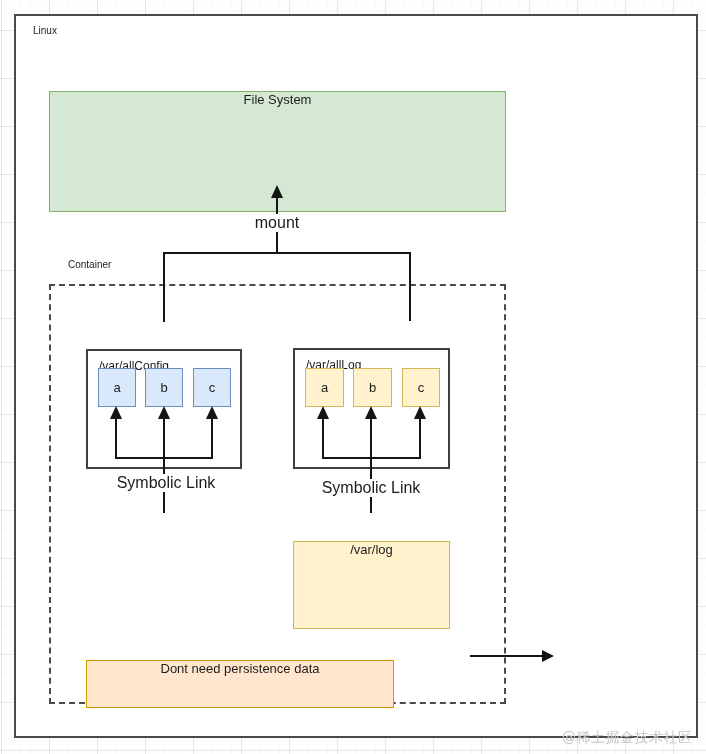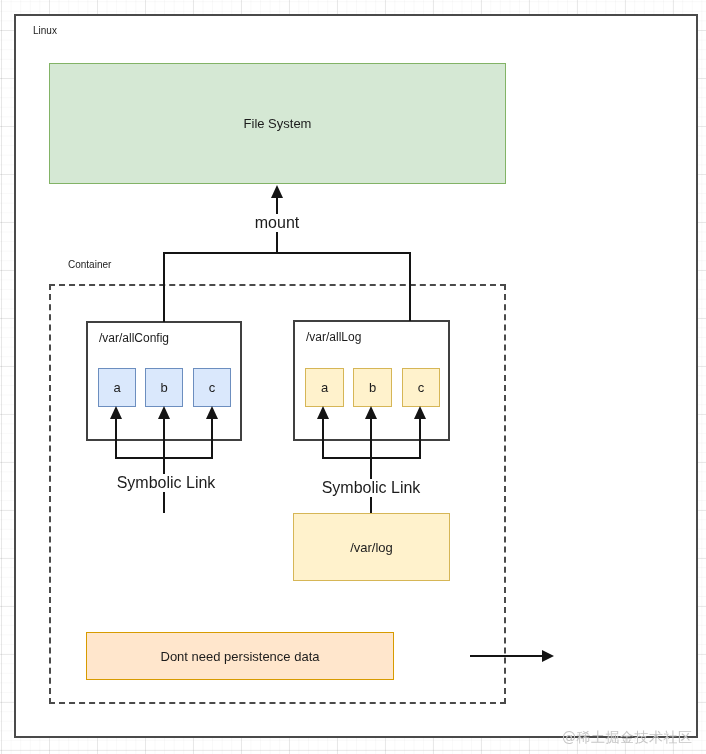--- a/index.html
+++ b/index.html
@@ -12,34 +12,34 @@
       linear-gradient(to bottom, rgba(0,0,0,0.07) 1px, transparent 1px),
       linear-gradient(to right, rgba(0,0,0,0.025) 1px, transparent 1px),
       linear-gradient(to bottom, rgba(0,0,0,0.025) 1px, transparent 1px);
     background-size:48px 48px,48px 48px,9.6px 9.6px,9.6px 9.6px;
     background-position:1px 30px,1px 30px,1px 30px,1px 30px;
   }
   .abs{position:absolute;box-sizing:border-box;}
   .linux-box{left:14px;top:14px;width:684px;height:724px;background:#fff;border:2px solid #4a4a4a;}
   .corner-label{font-size:10px;color:#1c1c1c;white-space:nowrap;}
   .shape{
-    position:absolute;box-sizing:border-box;display:flex;align-items:center;justify-content:center;
-    font-size:13px;text-align:center;color:#1c1c1c;
+    position:absolute;box-sizing:border-box;display:flex;align-items:flex-start;justify-content:center;
+    font-size:13px;text-align:center;color:#1c1c1c;margin-top:28px;
   }
   .fs-box{left:49px;top:63px;width:457px;height:121px;background:#d5e8d4;border:1.5px solid #82b366;}
   .container-box{left:49px;top:284px;width:457px;height:420px;border:2px dashed #4a4a4a;background:transparent;}
   .group-box{background:#fff;border:2px solid #404040;}
   .allconfig-box{left:86px;top:321px;width:156px;height:120px;}
   .alllog-box{left:293px;top:320px;width:157px;height:121px;}
   .group-title{position:absolute;left:11px;top:8px;font-size:12px;white-space:nowrap;}
   .cell{position:absolute;width:36px;height:37px;top:368px;display:flex;align-items:center;justify-content:center;font-size:13px;}
   .cell.blue{background:#dae8fc;border:1.5px solid #6c8ebf;}
   .cell.yellow{background:#fff2cc;border:1.5px solid #d6b656;}
   .etc-box{left:86px;top:513px;width:156px;height:72px;background:#dae8fc;border:1.5px solid #6c8ebf;}
-  .varlog-box{left:293px;top:513px;width:157px;height:68px;background:#fff2cc;border:1.5px solid #d6b656;}
+  .varlog-box{left:293px;top:513px;width:157px;height:88px;background:#fff2cc;border:1.5px solid #d6b656;}
   .persist-box{left:86px;top:632px;width:308px;height:48px;background:#ffe6cc;border:1.5px solid #d79b00;}
   .memory-box{left:553px;top:476px;width:120px;height:241px;background:#f8cecc;border:1.5px solid #b85450;}
   .line{position:absolute;background:#141414;}
   .arrow-up{position:absolute;width:0;height:0;border-left:6px solid transparent;border-right:6px solid transparent;border-bottom:13px solid #141414;}
   .arrow-right{position:absolute;width:0;height:0;border-top:6px solid transparent;border-bottom:6px solid transparent;border-left:12px solid #141414;}
   .edge-label{position:absolute;transform:translate(-50%,-50%);background:#fff;padding:0 3px;font-size:16px;white-space:nowrap;color:#1c1c1c;}
   .watermark{position:absolute;left:562px;top:729px;width:140px;font-size:14px;color:#c6c6c6;white-space:nowrap;letter-spacing:0.5px;font-family:"DejaVu Sans",sans-serif;}
 </style>
 </head>
 <body>

